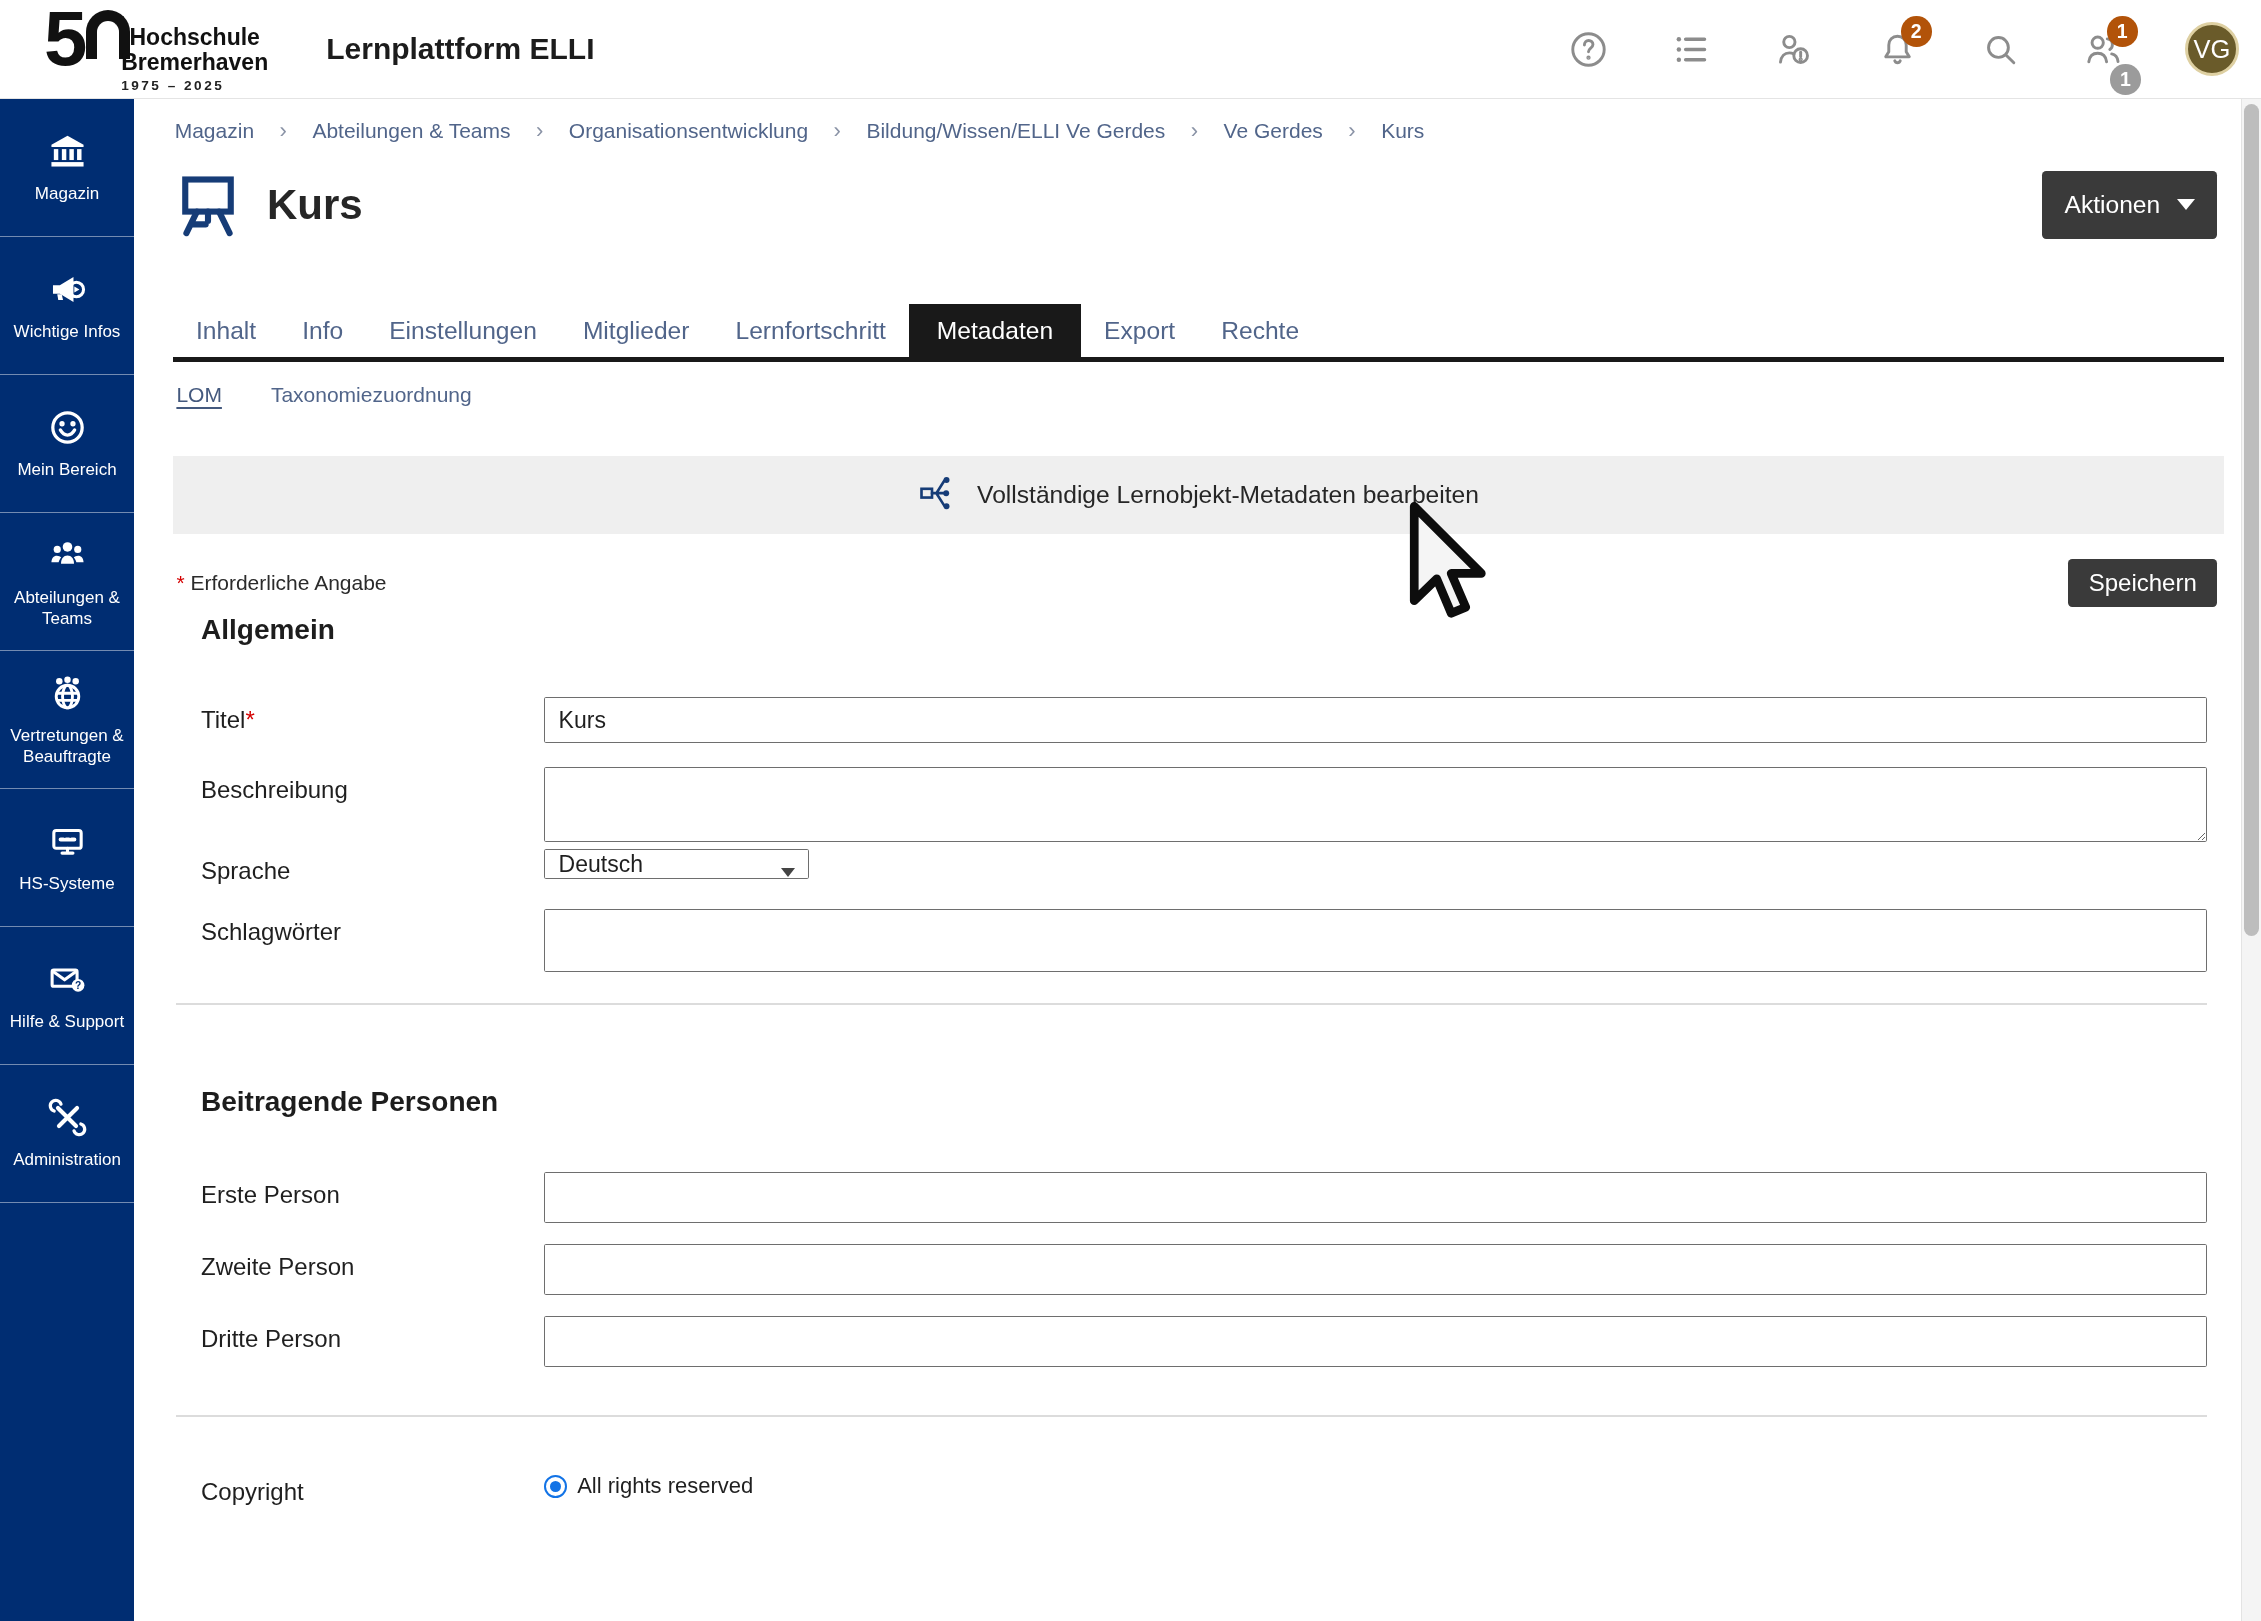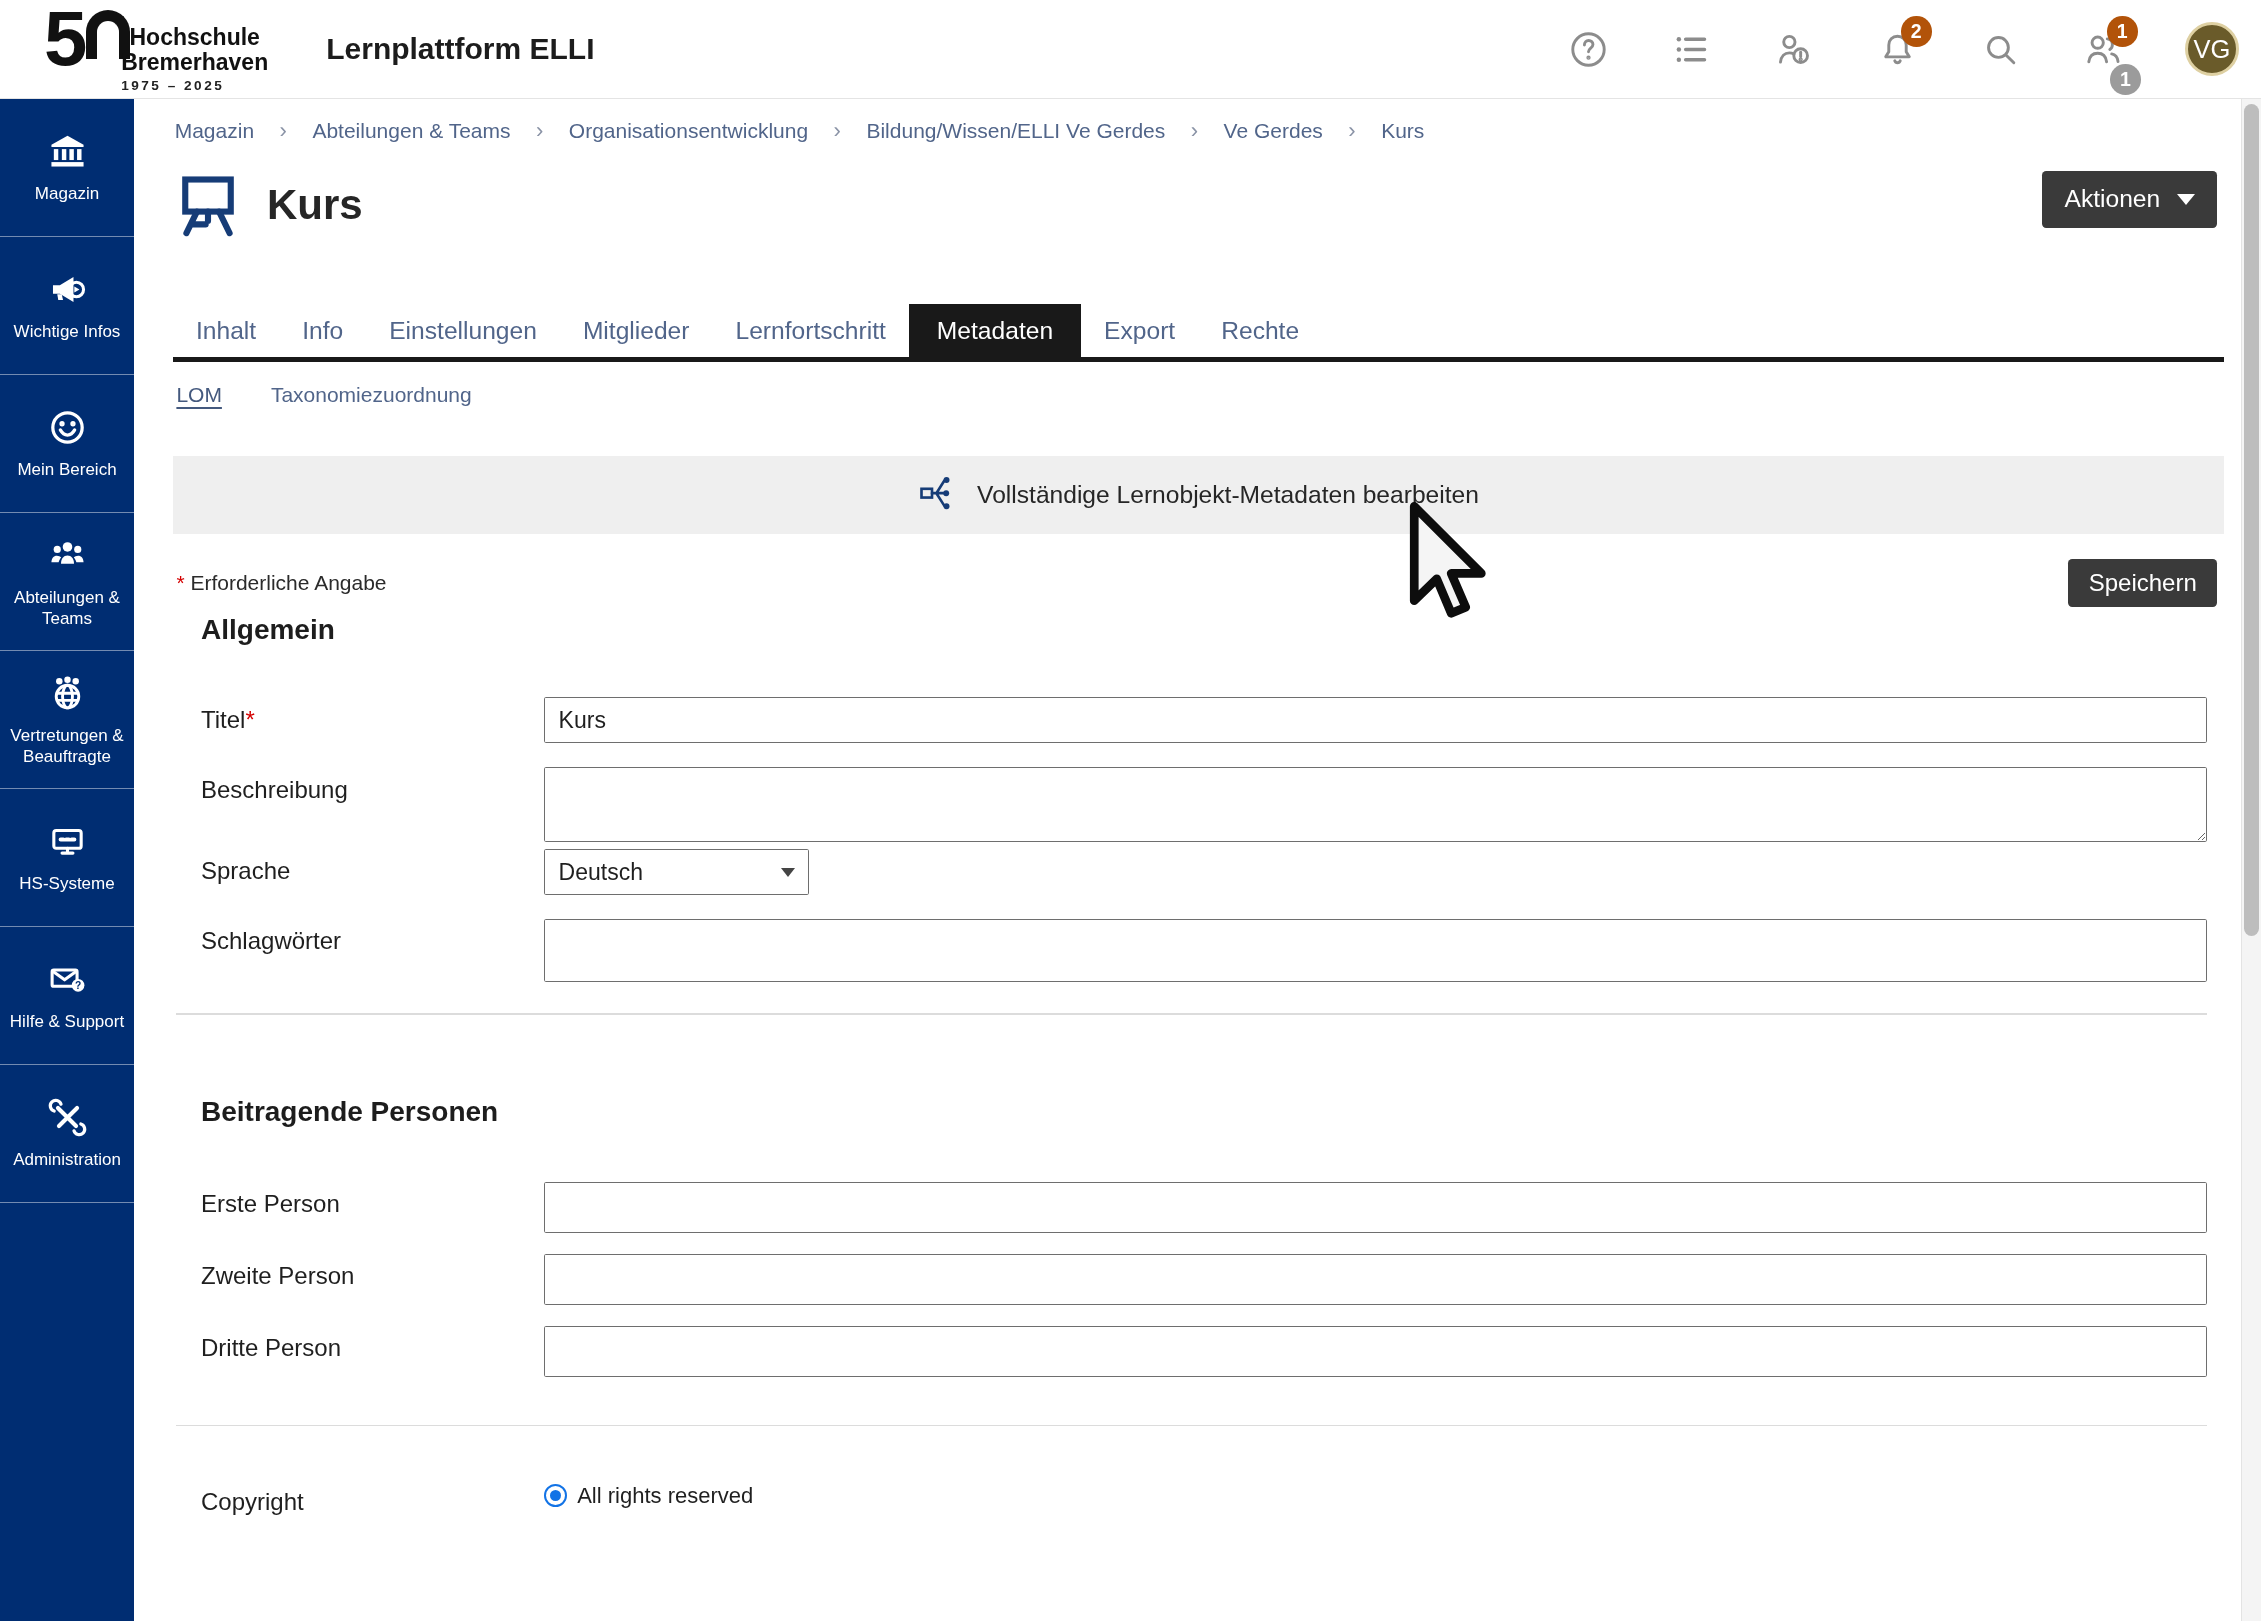--- a/index.html
+++ b/index.html
@@ -39,21 +39,21 @@
   .main { position:absolute; left:134px; top:99px; right:0; bottom:0; padding:0 37px 0 39px; }
   .breadcrumb { padding:18.7px 0 8.5px 1.7px; display:flex; align-items:center; flex-wrap:wrap; }
   .crumb { color:#51658a; font-size:21px; cursor:pointer; }
   .crumb-sep { color:#8a93a6; font-size:22px; margin:0 25.5px; }
 
   .title-row { margin-top:15.3px; display:flex; align-items:center; position:relative; height:76px; }
   .title-icon svg { width:70px; height:70px; stroke:#163c77; fill:none; stroke-width:1.9; stroke-linecap:round; }
   .page-title { font-size:42px; font-weight:700; color:#262626; margin-left:24px; }
   .btn-dark { background:#3a3a3a; color:#fff; border:none; border-radius:4.2px; font-size:24.6px;
               font-family:"Liberation Sans", sans-serif; cursor:pointer; display:inline-flex; align-items:center; }
-  .actions-btn { position:absolute; right:6.8px; top:3.4px; height:57px; padding:0 22px;margin-left:40px; }
+  .actions-btn { position:absolute; right:6.8px; top:3.4px; height:68px; padding:0 22px;margin-left:40px; }
   .caret { width:0; height:0; border-left:9.3px solid transparent; border-right:9.3px solid transparent;
            border-top:11px solid #fff; margin-left:17px; }
 
   .tabs { margin-top:61px; display:flex; align-items:flex-end; border-bottom:5.1px solid #191919; }
   .tab { font-size:24.6px; color:#51658a; padding:0 23px; height:53px; display:flex; align-items:center; cursor:pointer; }
   .tab.active { background:#191919; color:#fff; padding:0 28px; }
 
   .subtabs { margin-top:20.4px; display:flex; gap:49px; padding-left:3.4px; }
   .subtab { font-size:21px; color:#51658a; cursor:pointer; }
   .subtab.active { text-decoration:underline; text-underline-offset:5.1px; color:#44597e; }
@@ -70,21 +70,21 @@
   .section-title { font-size:28px; font-weight:700; color:#1d1d1d; padding-left:28px; }
   .sec-allgemein { margin-top:6.8px; }
   .frow { display:grid; grid-template-columns:343px minmax(0,1fr); padding-left:28px; margin-right:17px; align-items:start; }
   .flabel { font-size:24px; color:#1f1f1f; padding-top:8.5px; }
   .tinput, .ftextarea, .fselect { border:1.7px solid #6e6e6e; border-radius:1.7px; background:#fff;
       font-family:"Liberation Sans", sans-serif; font-size:23px; color:#1f1f1f; padding:0 13.6px; width:100%; }
   .tinput { height:46px; }
   .ftextarea { height:75px; padding-top:8.5px; resize:both; }
   .tall { height:63px; }
   .mid { height:51px; }
-  .fselect { width:265px; height:46px; appearance:none; -webkit-appearance:none; padding-right:19px; }
+  .fselect { width:265px; height:30px; appearance:none; -webkit-appearance:none; padding-right:19px; }
   .select-wrap { position:relative; width:265px; }
   .sel-chev { position:absolute; right:13.6px; top:18.7px; width:0; height:0; pointer-events:none;
               border-left:7.6px solid transparent; border-right:7.6px solid transparent; border-top:9.3px solid #444; }
   .divider { height:1.7px; background:#dcdcdc; margin:31px 17px 0 3.4px; }
 
   .sec-beitragende { margin-top:81px; }
   .sec-rechte { margin-top:78px; }
   .radio-row { display:flex; align-items:center; gap:10.2px; padding-top:3.4px; }
   .radio { width:23px; height:23px; border:2.5px solid #1273e6; border-radius:50%; display:flex;
            align-items:center; justify-content:center; flex:none; cursor:pointer; }

